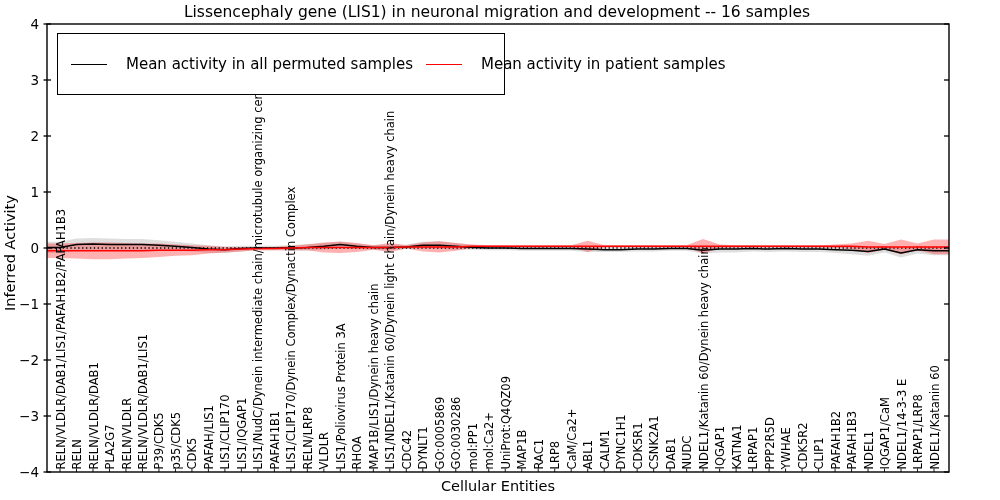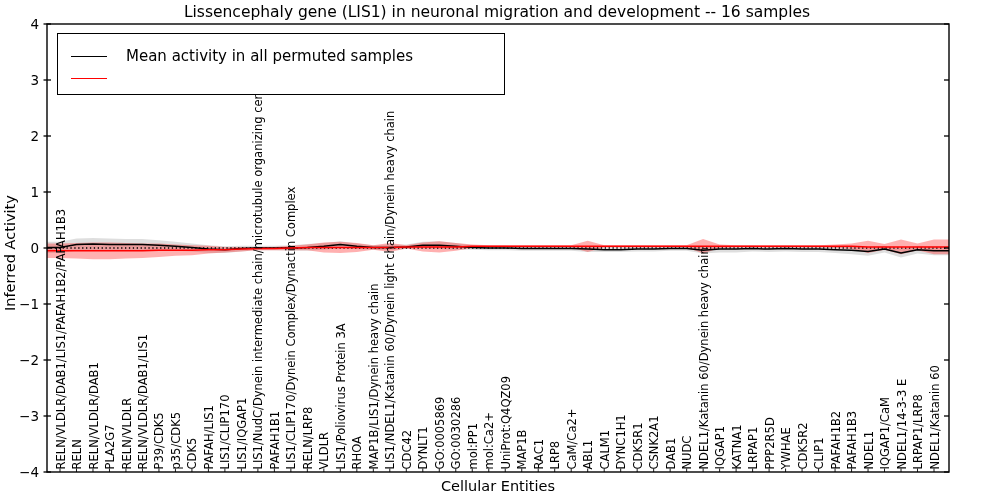--- a/index.html
+++ b/index.html
@@ -2,21 +2,21 @@
 <html><head>
 <meta charset="utf-8">
 <style>
   html,body{margin:0;padding:0;background:#ffffff;}
   #app{position:relative;width:1000px;height:500px;background:#ffffff;overflow:hidden;
        font-family:"DejaVu Sans","Liberation Sans",sans-serif;}
   #plot{position:absolute;left:0;top:0;}
   svg text{fill:#000000;}
   #legend{position:absolute;left:57px;top:33px;width:448px;height:62px;
           border:1.6px solid #000;background:#ffffff;box-sizing:border-box;
-          display:flex;flex-direction:column;justify-content:space-evenly;z-index:5;}
+          display:flex;flex-direction:row;justify-content:space-evenly;z-index:5;}
   .legend-row{display:flex;align-items:center;padding-left:13px;}
   .legend-swatch{width:36px;height:0;border-top:1.8px solid #000;margin-right:19px;flex:none;}
   .legend-label{font-size:15px;color:#000;line-height:1;white-space:nowrap;}
 </style>
 </head>
 <body>
 
 <div id="app">
   <svg id="plot" width="1000" height="500">
     <g id="g-bands">
@@ -177,15 +177,16 @@
     <text id="y-axis-label" transform="translate(15,311) rotate(-90)" text-anchor="start" font-size="14.5">Inferred Activity</text>
   </svg>
 
   <div id="legend">
     <div class="legend-row">
       <span class="legend-swatch" id="swatch-0" style="border-top-color: rgb(0, 0, 0);"></span>
       <span class="legend-label">Mean activity in all permuted samples</span>
     </div>
     <div class="legend-row">
       <span class="legend-swatch" id="swatch-1" style="border-top-color: rgb(255, 0, 0);"></span>
+      <span class="legend-label">Mean activity in patient samples</span>
     </div>
   </div>
 </div>
 
 </body></html>

